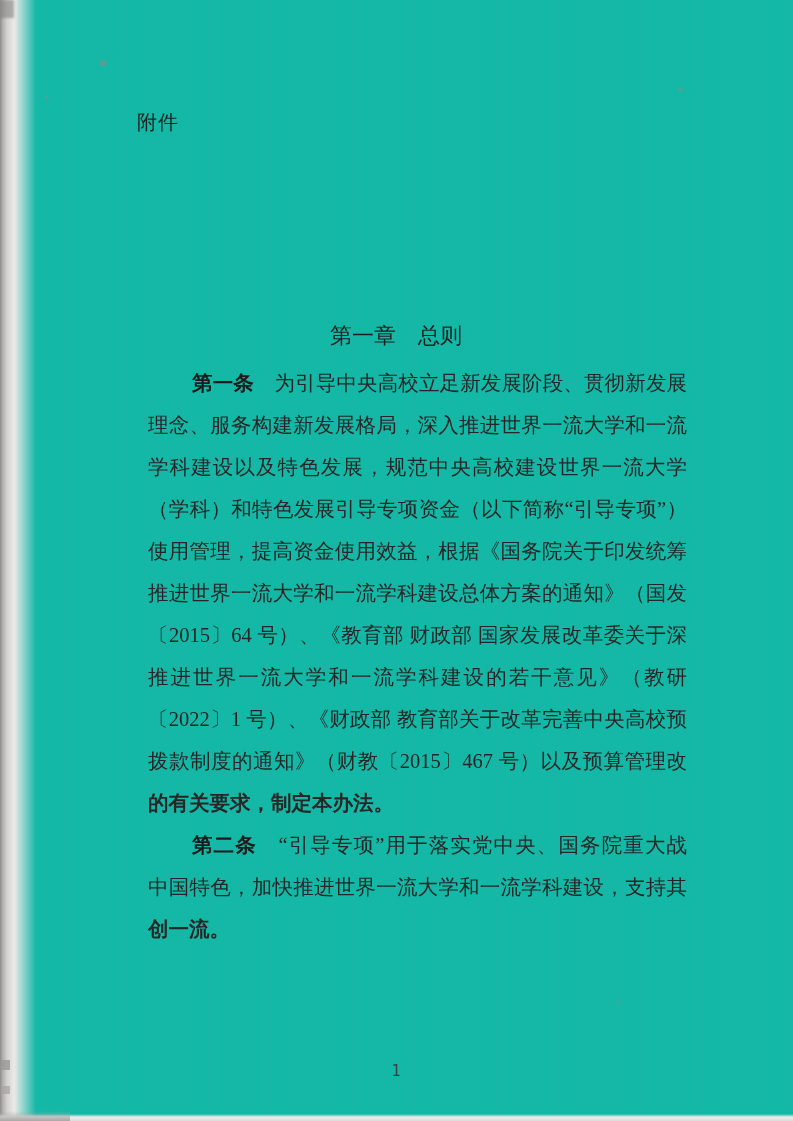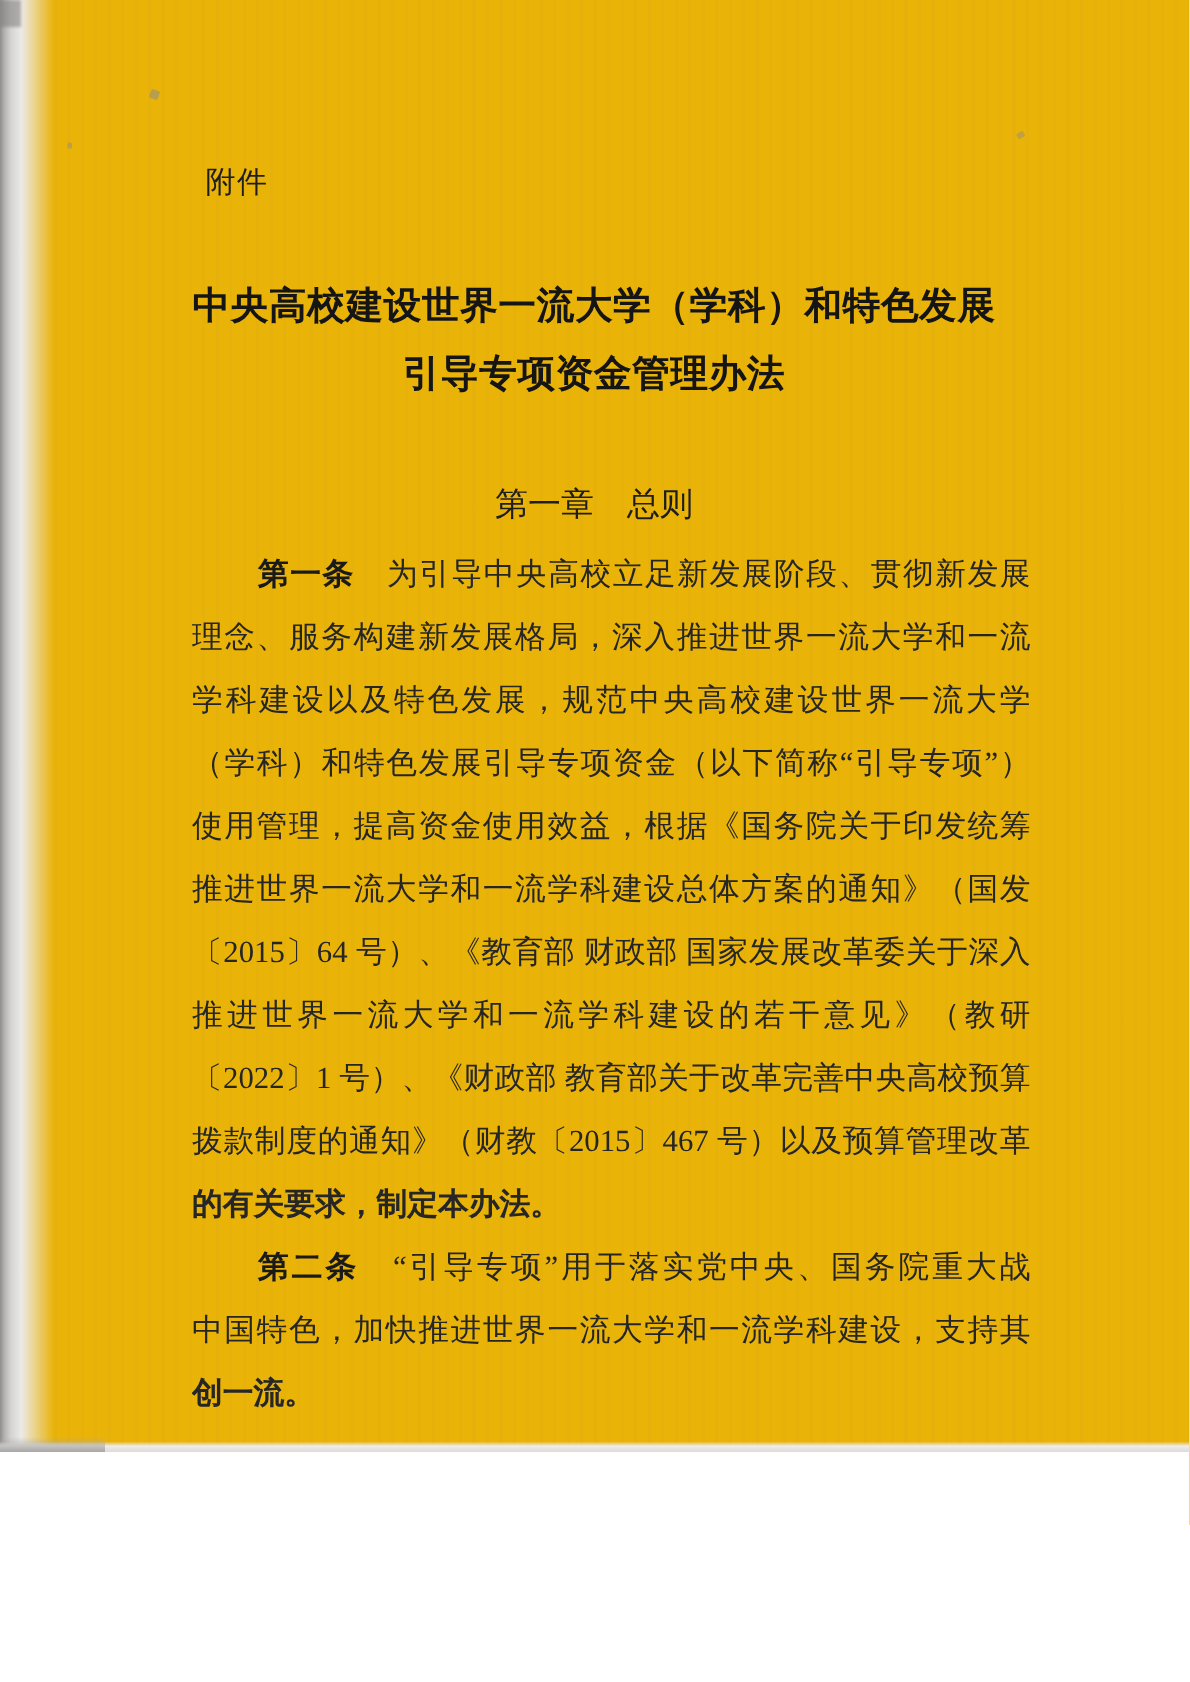--- a/index.html
+++ b/index.html
@@ -1,19 +1,19 @@
 <!DOCTYPE html>
 <html><head>
 <meta charset="utf-8">
 <style>
   html,body{margin:0;padding:0;background:#ffffff;}
   .page{
     position:relative;
-    width:793px;height:968px;
-    background:#eab308;
+    width:793px;height:1121px;
+    background:#14b8a6;
     overflow:hidden;
     font-family:"Liberation Serif","DejaVu Serif",serif;
     color:#262626;
   }
   
   .streaks{
     position:absolute;inset:0;
     background:repeating-linear-gradient(
       to right,
       rgba(120,118,115,0.035) 0px, rgba(120,118,115,0.035) 2px,
@@ -65,20 +65,21 @@
     font-weight:normal;font-size:22px;line-height:28px;color:#1e1e1e;
   }
   .doc-body{
     position:absolute;left:128px;top:362px;width:559px;
   }
   .bline{
     height:42px;line-height:42px;
     font-size:20.5px;color:#262626;
     text-align:justify;text-align-last:justify;
     overflow:hidden;
+    margin-left:20px;
   }
   .bline.first{text-indent:44px;}
   .bline.plast{text-align-last:left;font-weight:bold;}
   .bline b{font-weight:bold;color:#1a1a1a;}
   .pagenum{
     position:absolute;left:104px;top:1062px;width:584px;
     text-align:center;font-size:15px;color:#3a3f44;
     font-family:"DejaVu Sans Mono","Liberation Mono",monospace;
   }
 </style>
@@ -93,24 +94,20 @@
   <div class="edge-notch2"></div>
   <div class="edge-bottom"></div>
   <div class="edge-bottom-left"></div>
   <div class="speck sp1"></div>
   <div class="speck sp2"></div>
   <div class="speck sp3"></div>
   <div class="speck sp4"></div>
 
   <div class="attachment">附件</div>
 
-  <div class="title">
-    <div>中央高校建设世界一流大学（学科）和特色发展</div>
-    <div>引导专项资金管理办法</div>
-  </div>
 
   <div class="chapter">第一章　总则</div>
 
   <div class="doc-body" id="doc-body">
       <div class="bline first"><b>第一条</b>　为引导中央高校立足新发展阶段、贯彻新发展</div>
       <div class="bline">理念、服务构建新发展格局，深入推进世界一流大学和一流</div>
       <div class="bline">学科建设以及特色发展，规范中央高校建设世界一流大学</div>
       <div class="bline">（学科）和特色发展引导专项资金（以下简称“引导专项”）</div>
       <div class="bline">使用管理，提高资金使用效益，根据《国务院关于印发统筹</div>
       <div class="bline">推进世界一流大学和一流学科建设总体方案的通知》（国发</div>

